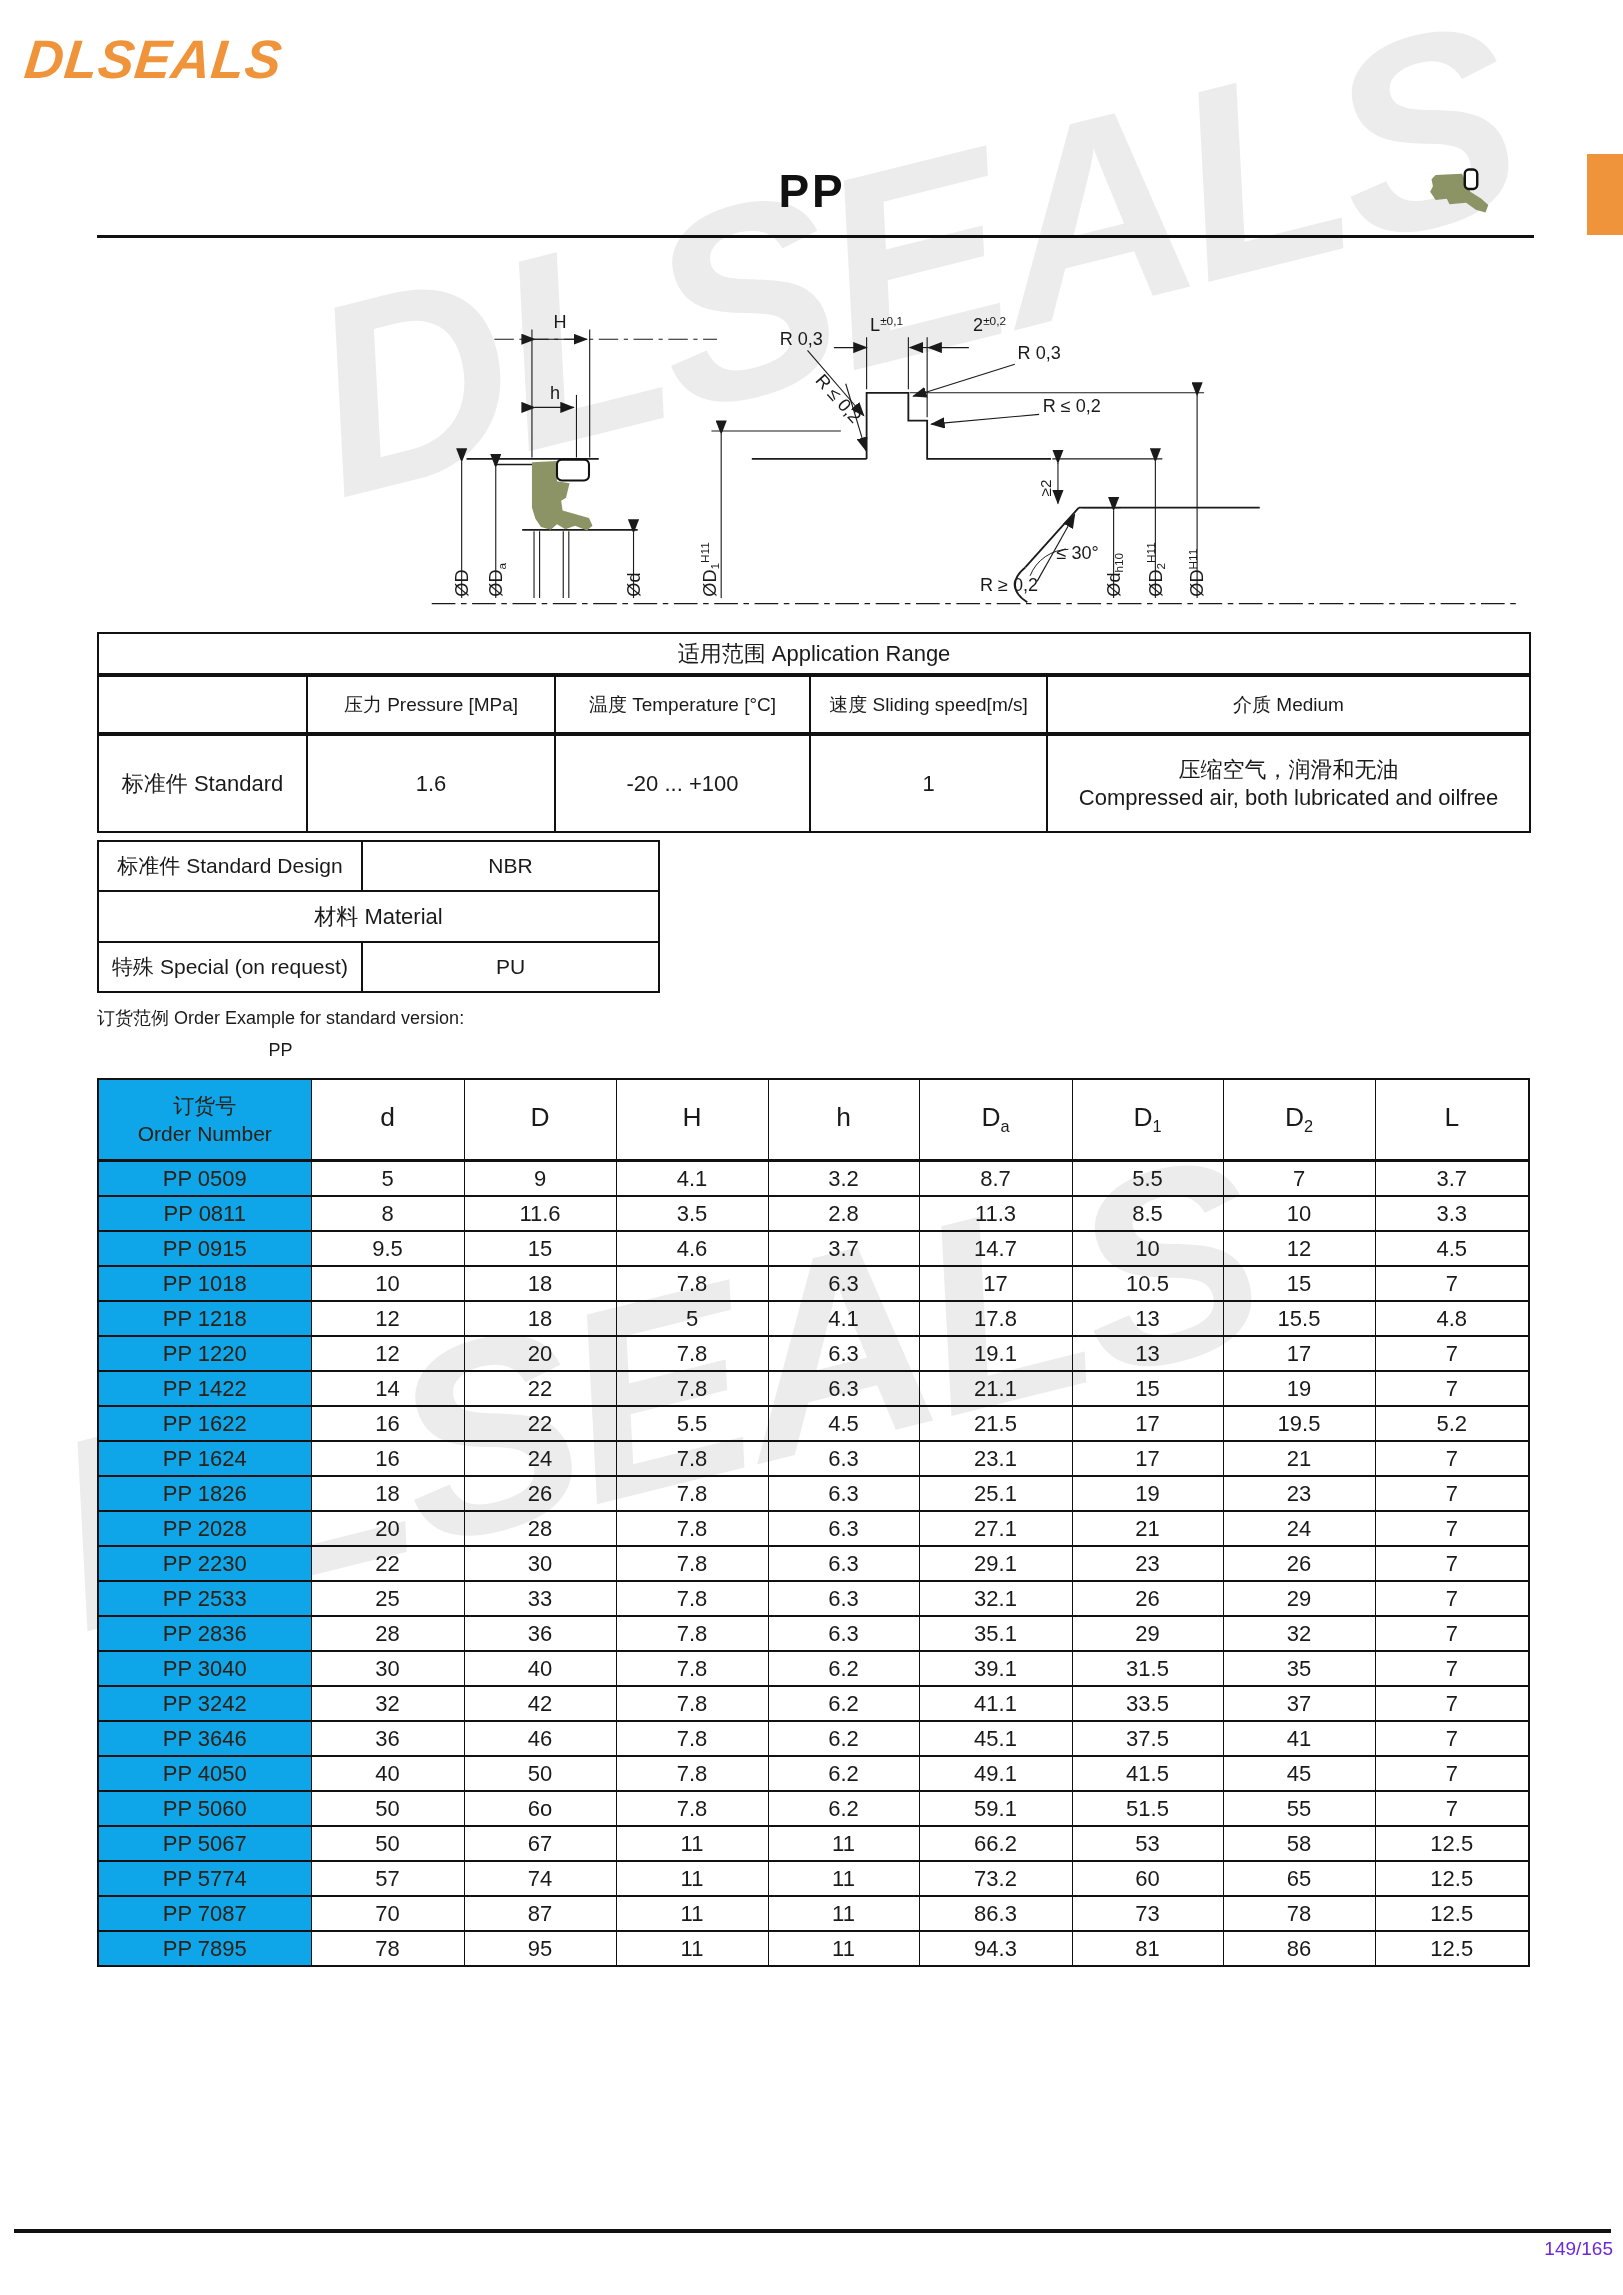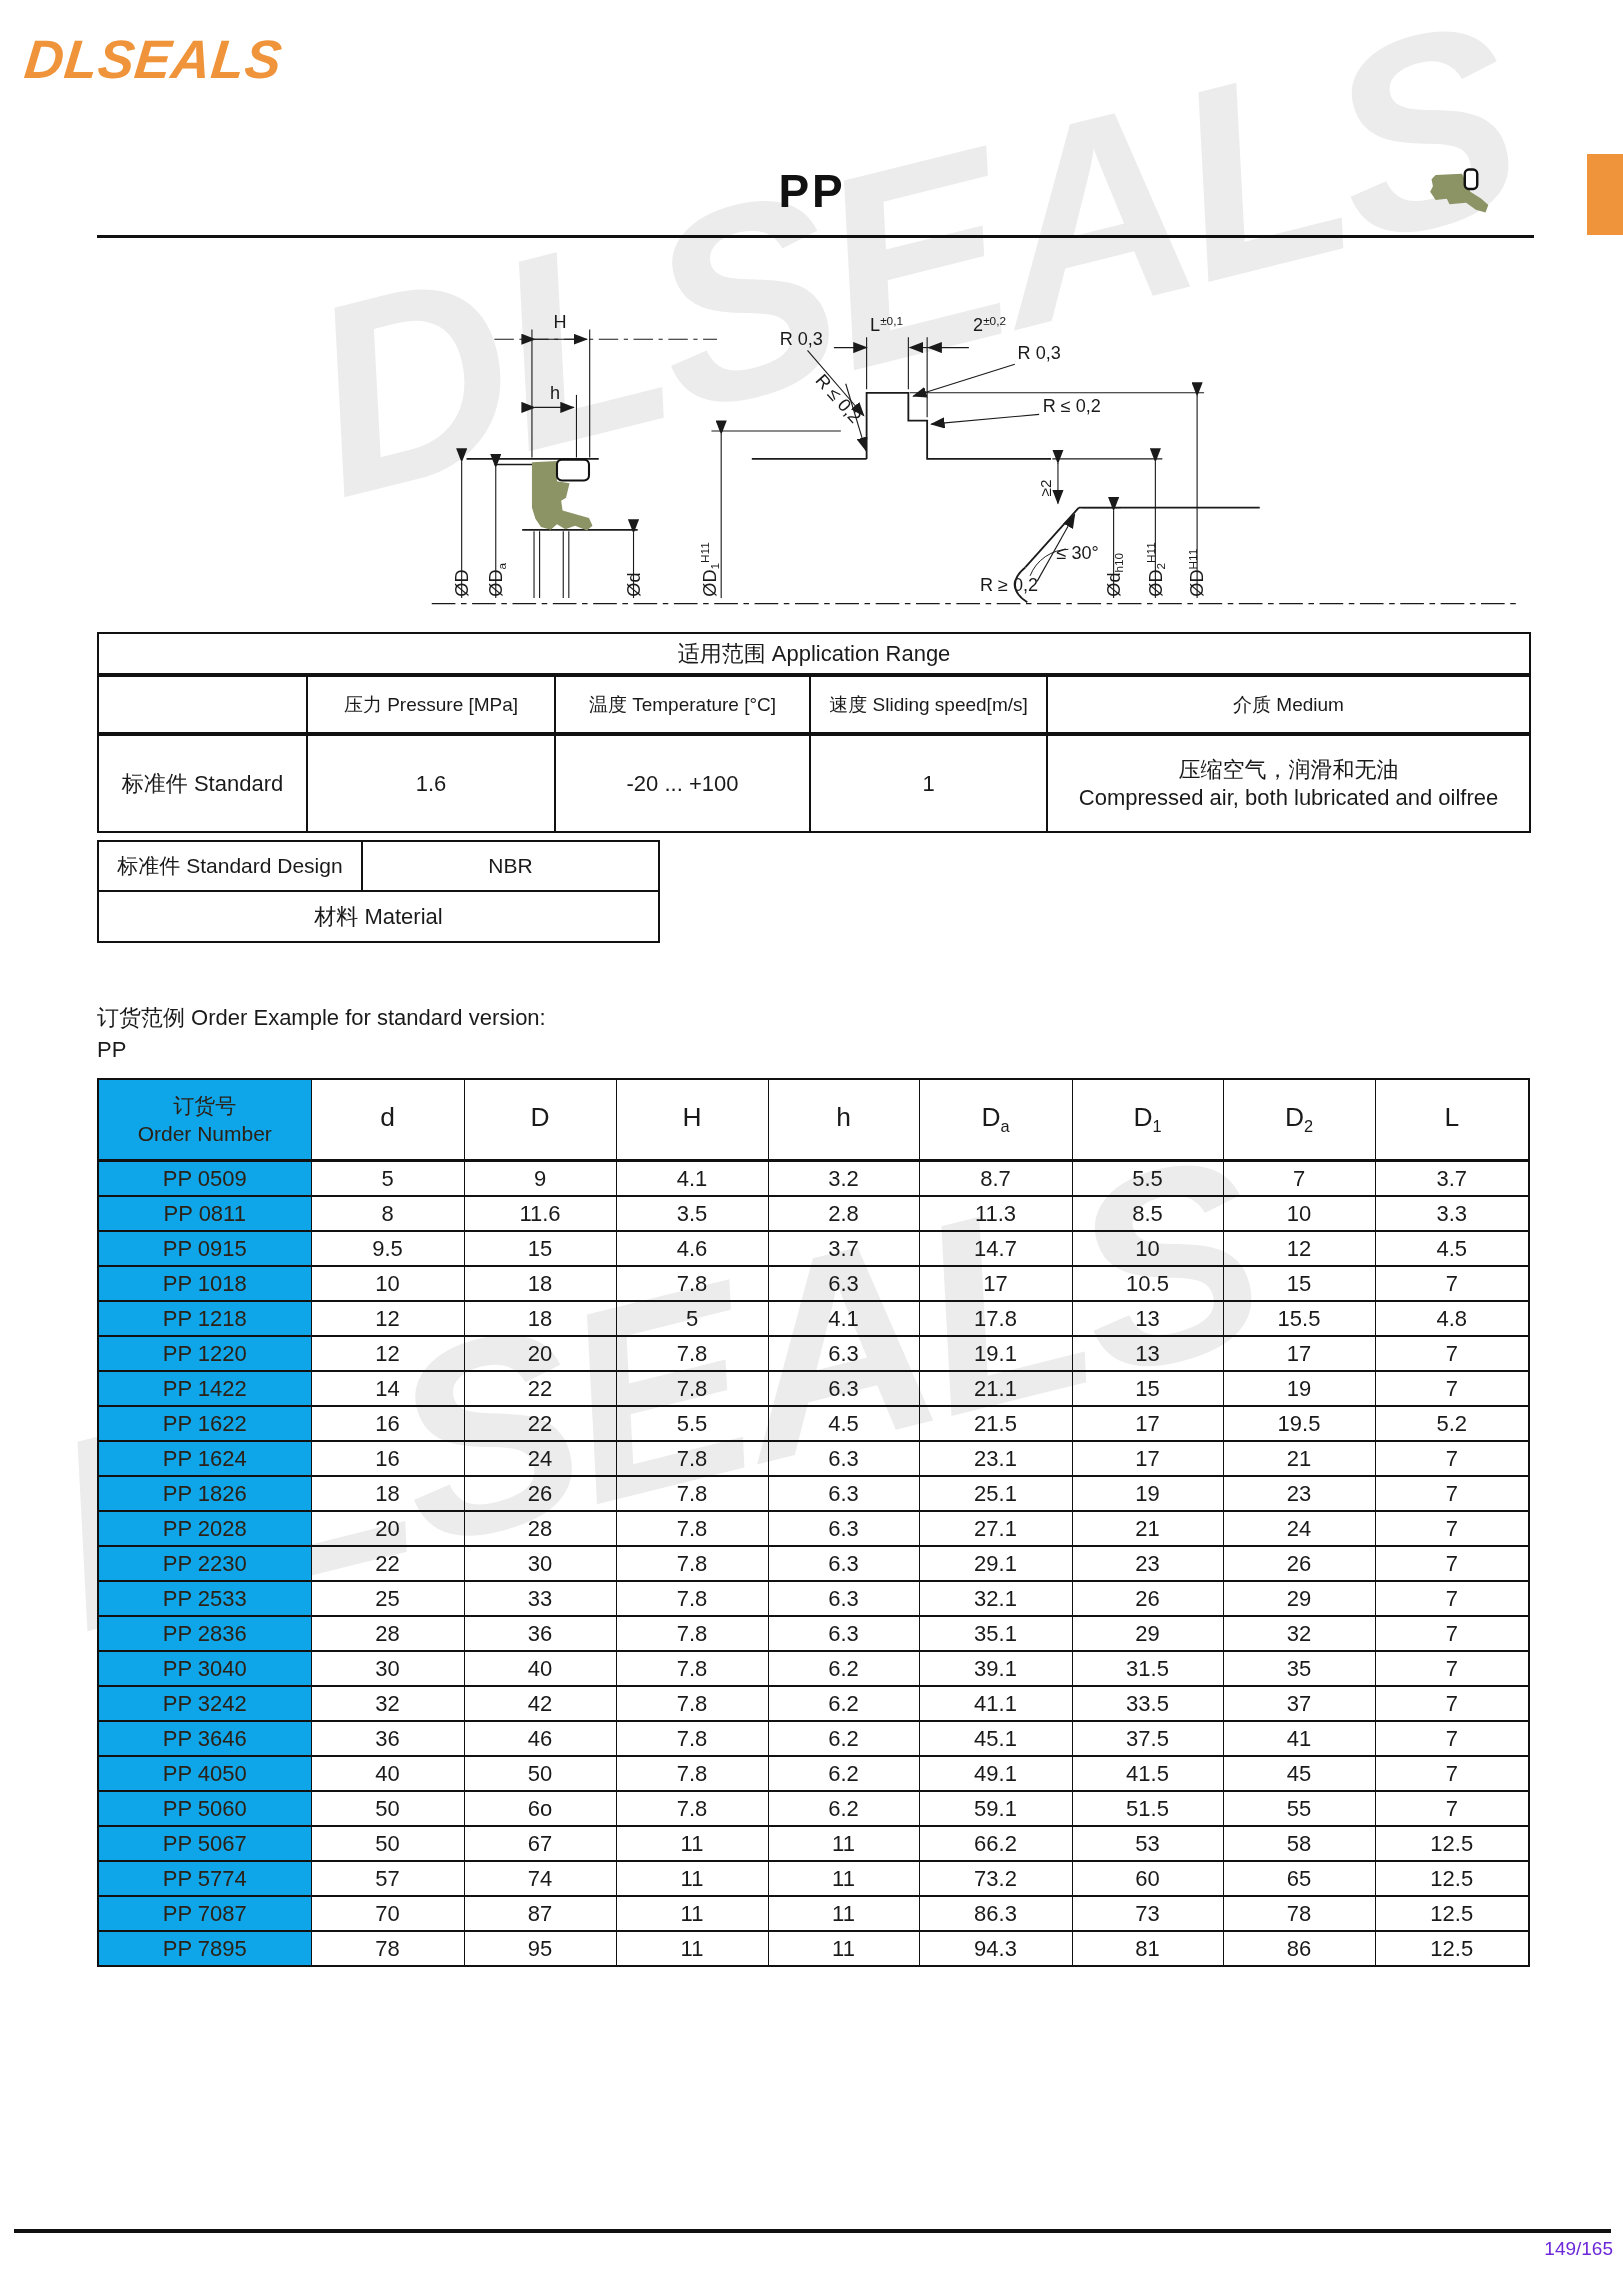--- a/index.html
+++ b/index.html
@@ -29,21 +29,21 @@
   .app-tbl .dat td{height:93px;font-size:22px;}
   .app-tbl table{border:2.8px solid #111;}
   .app-tbl .med{font-size:19.5px;line-height:28px;}
   
   .mat-tbl{left:97px;top:840px;}
   .mat-tbl table{width:561px;border:2.8px solid #111;}
   .mat-tbl td{border:2.1px solid #111;text-align:center;vertical-align:middle;
               font-size:21px;height:46px;}
   .mat-tbl .ttl{height:47px;font-size:22px;}
   
-  .order-ex{left:97px;top:1002px;font-size:22px;line-height:32px;}
+  .order-ex{left:97px;top:1002px;font-size:18px;line-height:32px;text-align:center;}
   
   .dim-tbl{left:97px;top:1078px;}
   .dim-tbl table{width:1429px;border:2.8px solid #111;}
   .dim-tbl th{border:1.4px solid #111;border-top:2.8px solid #111;border-bottom:3.5px solid #111;
               height:77px;text-align:center;vertical-align:middle;font-weight:500;font-size:26.4px;}
   .dim-tbl td{border:1.4px solid #111;border-top:2.8px solid #111;border-bottom:2.8px solid #111;
               height:31px;text-align:center;vertical-align:middle;font-size:22px;}
   .dim-tbl .order, .dim-tbl th.order{background:#0ea5e9;color:#2b2116;}
   .dim-tbl th.order{font-size:21px;line-height:28px;}
   sub{font-size:0.62em;}
@@ -205,20 +205,24 @@
           <col style="width:297px">
         </colgroup>
       <tbody>
           <tr>
         <td>标准件 Standard Design</td>
         <td>NBR</td>
       </tr>
       <tr>
             <td colspan="2" class="ttl">材料 Material</td>
           </tr>
+      <tr>
+        <td>特殊 Special (on request)</td>
+        <td>PU</td>
+      </tr>
     </tbody>
       </table>
   </div>
 
   <div class="abs z order-ex">
     <div>订货范例 Order Example for standard version:</div>
     <div>PP</div>
   </div>
 
   <div class="abs z dim-tbl">

